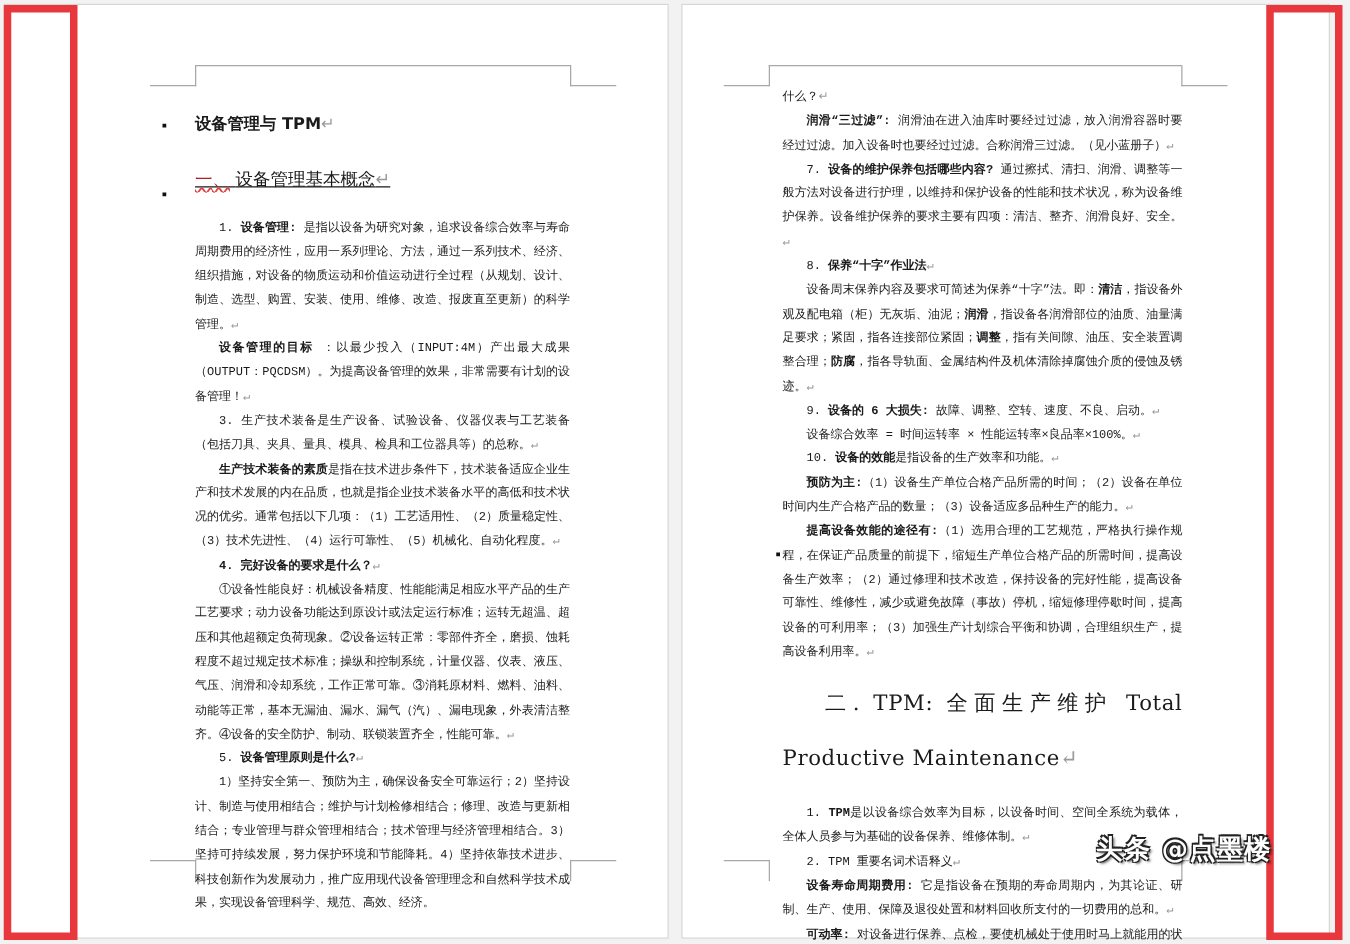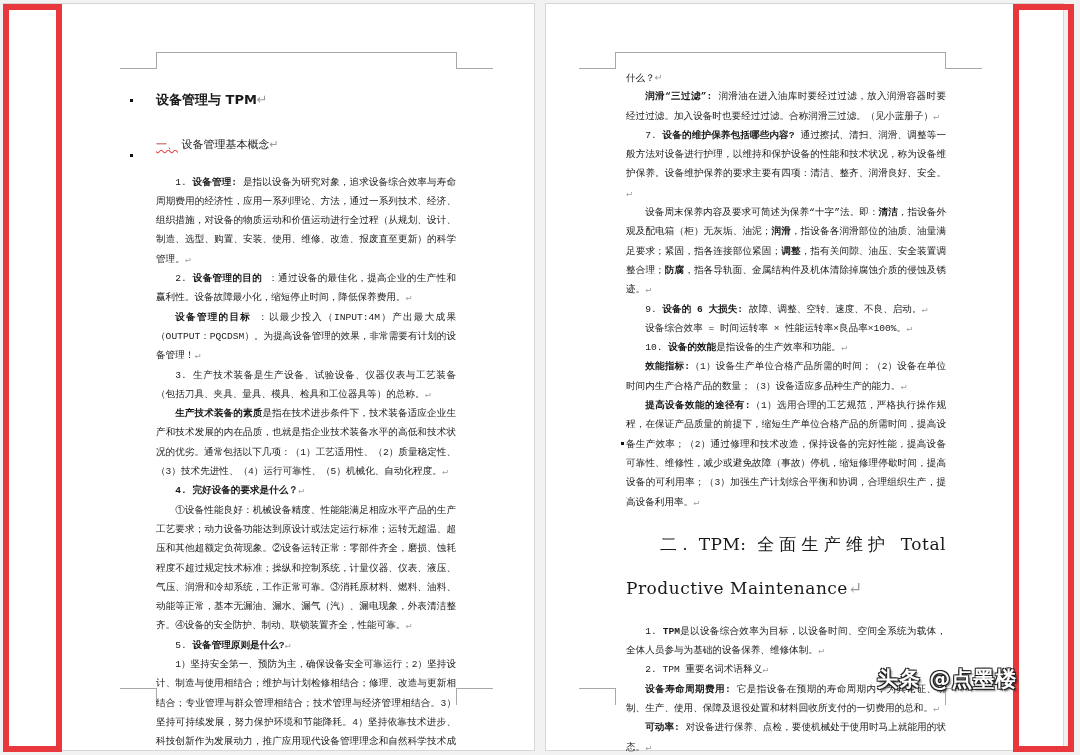--- a/index.html
+++ b/index.html
@@ -27,21 +27,21 @@
     position:absolute; border:6px solid #e8383d; box-sizing:border-box; background:transparent;
   }
 
   .content { position:absolute; font-size:9.6px; line-height:19.3px; }
   .content p { margin:0; text-align:justify; }
   .ind { text-indent:2em;font-family:Liberation Mono, monospace; }
   .b { font-weight:bold; }
   .mark { color:#9a9a9a; font-weight:normal; }
 
   .doc-title { text-align:right; font-size:13px; font-weight:bold; margin:0; }
-  .sec-heading { font-size:11px; }
+  .sec-heading { font-size:14px;text-decoration:underline; }
   .sec-heading .num { color:#b21f1f; text-decoration:underline wavy #d44; }
   .bullet { position:absolute; width:3px; height:3px; background:#111; }
 
   .big-heading {
     font-family: "DejaVu Serif", "Liberation Serif", serif;
     font-size:17px; line-height:44px; letter-spacing:0.5px;
   }
 
   #watermark {
     position:absolute; left:877px; top:665px; font-size:21px; font-weight:bold;
@@ -63,21 +63,20 @@
   <div class="bullet" style="left:126px; top:150px;"></div>
 
   <div class="content" style="left:152px; top:86px; width:300px;">
     <p class="doc-title"><span>设备管理与 TPM</span><span class="mark">↵</span></p>
     <div style="height:26px;"></div>
     <p class="sec-heading" style="padding-left:0;">
       <span class="num">一、</span> <span>设备管理基本概念</span><span class="mark">↵</span>
     </p>
     <div style="height:18px;"></div>
     <p class="ind"><span>1. </span><span class="b">设备管理:</span><span> 是指以设备为研究对象，追求设备综合效率与寿命周期费用的经济性，应用一系列理论、方法，通过一系列技术、经济、组织措施，对设备的物质运动和价值运动进行全过程（从规划、设计、制造、选型、购置、安装、使用、维修、改造、报废直至更新）的科学管理。</span><span class="mark">↵</span></p>
-    <p class="ind"><span>2. </span><span class="b">设备管理的目的</span><span> ：通过设备的最佳化，提高企业的生产性和赢利性。设备故障最小化，缩短停止时间，降低保养费用。</span><span class="mark">↵</span></p>
     <p class="ind"><span class="b">设备管理的目标</span><span> ：以最少投入（INPUT:4M）产出最大成果（OUTPUT：PQCDSM）。为提高设备管理的效果，非常需要有计划的设备管理！</span><span class="mark">↵</span></p>
     <p class="ind"><span>3. 生产技术装备是生产设备、试验设备、仪器仪表与工艺装备（包括刀具、夹具、量具、模具、检具和工位器具等）的总称。</span><span class="mark">↵</span></p>
     <p class="ind"><span class="b">生产技术装备的素质</span><span>是指在技术进步条件下，技术装备适应企业生产和技术发展的内在品质，也就是指企业技术装备水平的高低和技术状况的优劣。通常包括以下几项：（1）工艺适用性、（2）质量稳定性、（3）技术先进性、（4）运行可靠性、（5）机械化、自动化程度。</span><span class="mark">↵</span></p>
     <p class="ind b"><span>4. 完好设备的要求是什么？</span><span class="mark">↵</span></p>
     <p class="ind"><span>①设备性能良好：机械设备精度、性能能满足相应水平产品的生产工艺要求；动力设备功能达到原设计或法定运行标准；运转无超温、超压和其他超额定负荷现象。②设备运转正常：零部件齐全，磨损、蚀耗程度不超过规定技术标准；操纵和控制系统，计量仪器、仪表、液压、气压、润滑和冷却系统，工作正常可靠。③消耗原材料、燃料、油料、动能等正常，基本无漏油、漏水、漏气（汽）、漏电现象，外表清洁整齐。④设备的安全防护、制动、联锁装置齐全，性能可靠。</span><span class="mark">↵</span></p>
     <p class="ind"><span>5. </span><span class="b">设备管理原则是什么?</span><span class="mark">↵</span></p>
     <p class="ind"><span>1）坚持安全第一、预防为主，确保设备安全可靠运行；2）坚持设计、制造与使用相结合；维护与计划检修相结合；修理、改造与更新相结合；专业管理与群众管理相结合；技术管理与经济管理相结合。3）坚持可持续发展，努力保护环境和节能降耗。4）坚持依靠技术进步、科技创新作为发展动力，推广应用现代设备管理理念和自然科学技术成果，实现设备管理科学、规范、高效、经济。</span></p>
 
   </div>
 </div>
@@ -88,25 +87,26 @@
   <div class="hline-top" style="left:69px; top:48px; width:330px;"></div>
   <div class="corner c-bl" style="left:33px; top:684px;"></div>
   <div class="corner c-br" style="left:399px; top:684px;"></div>
 
   <div class="bullet" style="left:75px; top:438px;"></div>
 
   <div class="content" style="left:80px; top:64px; width:320px;">
     <p><span>什么？</span><span class="mark">↵</span></p>
     <p class="ind"><span class="b">润滑“三过滤”:</span><span> 润滑油在进入油库时要经过过滤，放入润滑容器时要经过过滤。加入设备时也要经过过滤。合称润滑三过滤。（见小蓝册子）</span><span class="mark">↵</span></p>
     <p class="ind"><span>7. </span><span class="b">设备的维护保养包括哪些内容?</span><span> 通过擦拭、清扫、润滑、调整等一般方法对设备进行护理，以维持和保护设备的性能和技术状况，称为设备维护保养。设备维护保养的要求主要有四项：清洁、整齐、润滑良好、安全。</span><span class="mark">↵</span></p>
+    <p class="ind"><span>8. </span><span class="b">保养“十字”作业法</span><span class="mark">↵</span></p>
     <p class="ind"><span>设备周末保养内容及要求可简述为保养“十字”法。即：</span><span class="b">清洁</span><span>，指设备外观及配电箱（柜）无灰垢、油泥；</span><span class="b">润滑</span><span>，指设备各润滑部位的油质、油量满足要求；紧固，指各连接部位紧固；</span><span class="b">调整</span><span>，指有关间隙、油压、安全装置调整合理；</span><span class="b">防腐</span><span>，指各导轨面、金属结构件及机体清除掉腐蚀介质的侵蚀及锈迹。</span><span class="mark">↵</span></p>
     <p class="ind"><span>9. </span><span class="b">设备的 6 大损失:</span><span> 故障、调整、空转、速度、不良、启动。</span><span class="mark">↵</span></p>
     <p class="ind"><span>设备综合效率 = 时间运转率 × 性能运转率×良品率×100%。</span><span class="mark">↵</span></p>
     <p class="ind"><span>10. </span><span class="b">设备的效能</span><span>是指设备的生产效率和功能。</span><span class="mark">↵</span></p>
-    <p class="ind"><span class="b">效能指标:</span><span>（1）设备生产单位合格产品所需的时间；（2）设备在单位时间内生产合格产品的数量；（3）设备适应多品种生产的能力。</span><span class="mark">↵</span></p>
+    <p class="ind"><span class="b">预防为主:</span><span>（1）设备生产单位合格产品所需的时间；（2）设备在单位时间内生产合格产品的数量；（3）设备适应多品种生产的能力。</span><span class="mark">↵</span></p>
     <p class="ind"><span class="b">提高设备效能的途径有:</span><span>（1）选用合理的工艺规范，严格执行操作规程，在保证产品质量的前提下，缩短生产单位合格产品的所需时间，提高设备生产效率；（2）通过修理和技术改造，保持设备的完好性能，提高设备可靠性、维修性，减少或避免故障（事故）停机，缩短修理停歇时间，提高设备的可利用率；（3）加强生产计划综合平衡和协调，合理组织生产，提高设备利用率。</span><span class="mark">↵</span></p>
     <div style="height:10px;"></div>
     <p class="big-heading" style="text-indent:2em;"><span>二. TPM: 全面生产维护  Total Productive Maintenance</span><span class="mark">↵</span></p>
     <div style="height:12px;"></div>
     <p class="ind"><span>1. </span><span class="b">TPM</span><span>是以设备综合效率为目标，以设备时间、空间全系统为载体，全体人员参与为基础的设备保养、维修体制。</span><span class="mark">↵</span></p>
     <p class="ind"><span>2. TPM 重要名词术语释义</span><span class="mark">↵</span></p>
     <p class="ind"><span class="b">设备寿命周期费用:</span><span> 它是指设备在预期的寿命周期内，为其论证、研制、生产、使用、保障及退役处置和材料回收所支付的一切费用的总和。</span><span class="mark">↵</span></p>
     <p class="ind"><span class="b">可动率:</span><span> 对设备进行保养、点检，要使机械处于使用时马上就能用的状态。</span><span class="mark">↵</span></p>
     <p class="ind"><span class="b">故障</span><span> ：设备失去了规定的功能。</span><span class="mark">↵</span></p>
 

